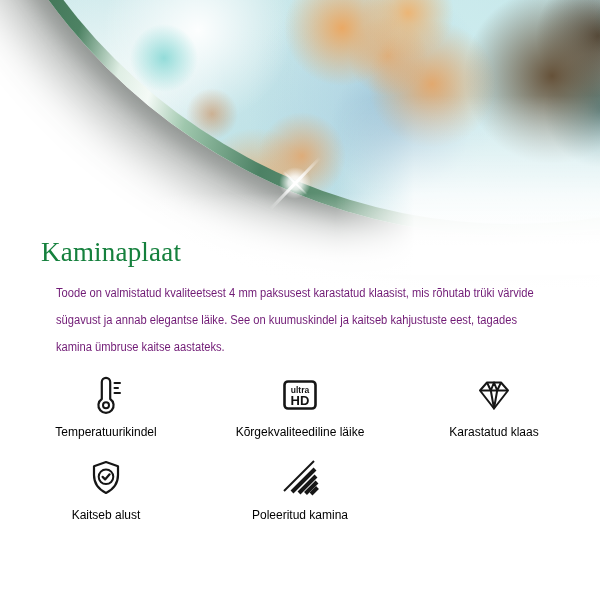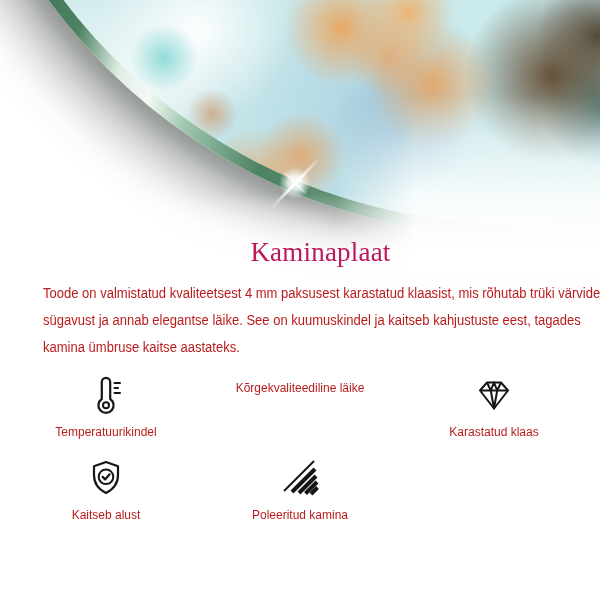--- a/index.html
+++ b/index.html
@@ -56,29 +56,29 @@
     background:linear-gradient(to bottom, rgba(255,255,255,0) 0%, rgba(255,255,255,.85) 55%, #fff 85%);
     -webkit-mask-image:linear-gradient(to right, transparent, #000 30%);
     mask-image:linear-gradient(to right, transparent, #000 30%);}
   .fade-bottom{position:absolute;left:0;top:193px;width:600px;height:120px;z-index:4;
     background:linear-gradient(to bottom, rgba(255,255,255,0) 0%, rgba(255,255,255,.9) 55%, #fff 82%);}
   
   .content{position:absolute;left:0;top:0;width:600px;z-index:5;}
   .title{
     margin:234px 0 0 41px;
     font-family:"Liberation Serif",serif;font-weight:400;
-    font-size:27px;line-height:36px;color:#be185d;letter-spacing:.2px;text-align:center;
+    font-size:27px;line-height:36px;color:#15803d;letter-spacing:.2px;
   }
-  .desc{margin:10px 0 0 43px;color:#b91c1c;font-size:14px;line-height:27px;}
+  .desc{margin:10px 0 0 56px;color:#701a75;font-size:12px;line-height:27px;}
   .desc .line{white-space:nowrap;transform:scaleX(.93);transform-origin:left;}
   
   .features{margin:12px 0 0 9px;width:582px;display:grid;grid-template-columns:repeat(3,1fr);row-gap:16px;}
   .feature{display:flex;flex-direction:column;align-items:center;}
   .feature .ic{height:44px;display:flex;align-items:center;justify-content:center;}
-  .feature .lbl{margin-top:8px;font-size:12px;line-height:15px;color:#b91c1c;}
+  .feature .lbl{margin-top:8px;font-size:12px;line-height:15px;color:#000000;}
   svg.fico{stroke:#161616;fill:none;stroke-width:2.2;}
   .ultra-top{font-family:"Liberation Sans",sans-serif;font-size:8.5px;font-weight:700;fill:#111;}
   .ultra-bottom{font-family:"Liberation Sans",sans-serif;font-size:13px;font-weight:800;fill:#111;}
 </style>
 </head>
 <body>
 
 <div class="hero">
   <div class="edge-circle"></div>
   <div class="art-circle"></div>
@@ -111,20 +111,27 @@
           <circle cx="20" cy="30.3" r="3" stroke-width="2"></circle>
           <line x1="28.5" y1="8" x2="34" y2="8" stroke-width="2" stroke-linecap="round"></line>
           <line x1="28.5" y1="13" x2="32" y2="13" stroke-width="2" stroke-linecap="round"></line>
           <line x1="28.5" y1="18" x2="34" y2="18" stroke-width="2" stroke-linecap="round"></line>
         </svg>
       </div>
       <div class="lbl">Temperatuurikindel</div>
     </div>
 
     <div class="feature">
+      <div class="ic">
+        <svg class="fico" width="40" height="40" viewBox="0 0 40 40">
+          <rect x="4.5" y="6.5" width="31" height="27" rx="3.5" stroke-width="2.6"></rect>
+          <text x="20" y="17.5" text-anchor="middle" class="ultra-top" stroke="none">ultra</text>
+          <text x="20" y="29.5" text-anchor="middle" class="ultra-bottom" stroke="none">HD</text>
+        </svg>
+      </div>
       <div class="lbl">Kõrgekvaliteediline läike</div>
     </div>
 
     <div class="feature">
       <div class="ic">
         <svg class="fico" width="40" height="40" viewBox="0 0 40 40" stroke-linejoin="round">
           <path d="M6 15.5 L13 7.5 H27 L34 15.5 L20 33.5 Z" stroke-width="2"></path>
           <path d="M6 15.5 H34" stroke-width="2"></path>
           <path d="M13 7.5 L16.8 15.5 L20 7.5 L23.2 15.5 L27 7.5" stroke-width="2"></path>
           <path d="M16.8 15.5 L20 33.5 L23.2 15.5" stroke-width="2"></path>

